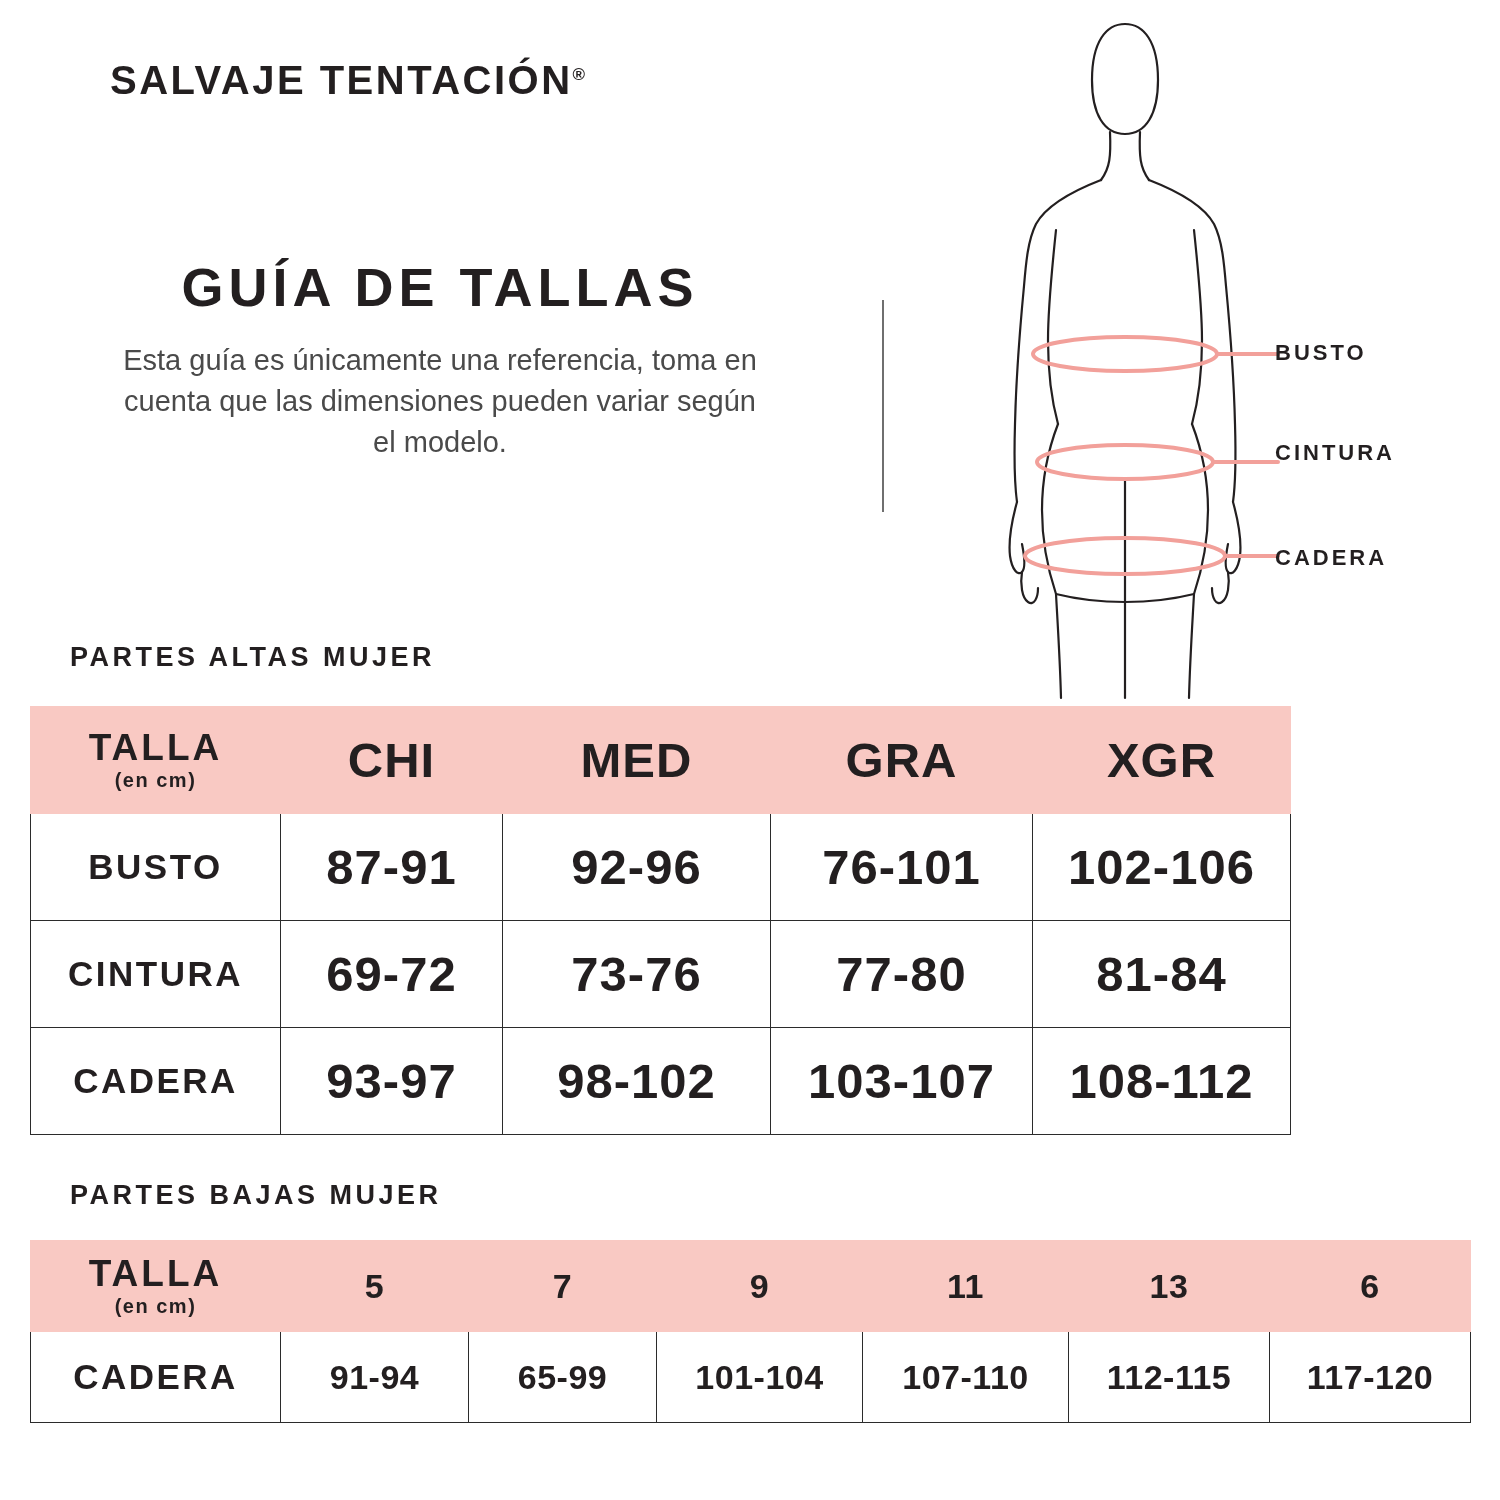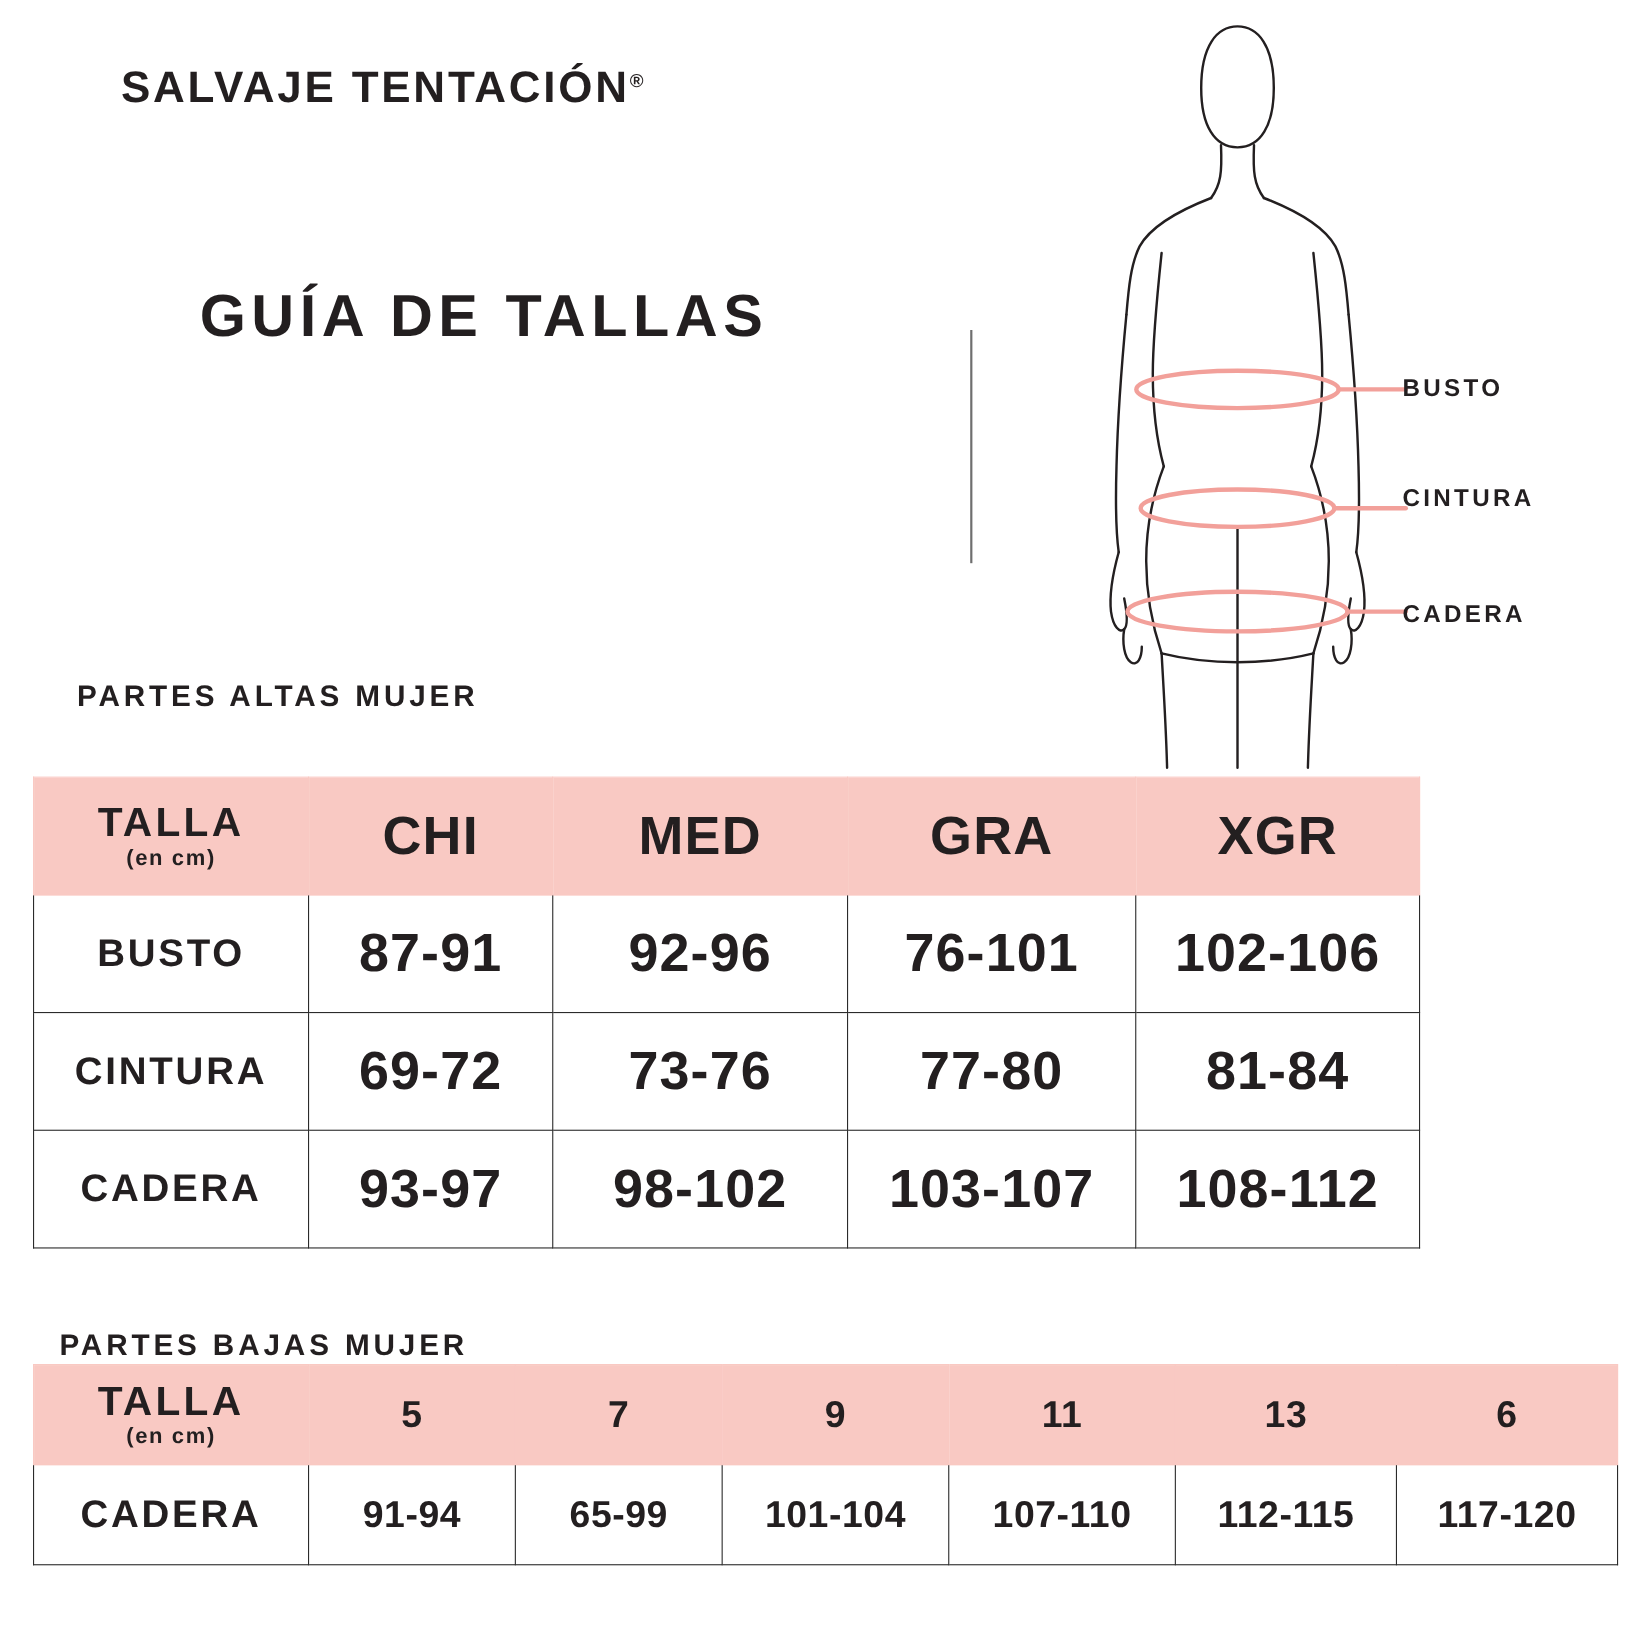--- a/index.html
+++ b/index.html
@@ -95,22 +95,22 @@
   .lab-cadera  { left: 1275px; top: 545px; }
 
   
   .section-title {
     position: absolute;
     font-size: 27px;
     font-weight: bold;
     letter-spacing: 3.5px;
     color: #231f20;
   }
-  .title-altas { left: 70px; top: 618px; }
-  .title-bajas { left: 54px; top: 1180px; margin-top: 28px; }
+  .title-altas { left: 70px; top: 642px; }
+  .title-bajas { left: 70px; top: 1180px; }
 
   
   table {
     position: absolute;
     border-collapse: collapse;
     table-layout: fixed;
   }
   .tbl-altas {
     left: 30px;
     top: 706px;
@@ -177,20 +177,21 @@
 <body>
 
 <div class="page">
 
   <div class="brand">
     <span>SALVAJE TENTACIÓN</span><span class="reg">®</span>
   </div>
 
   <div class="intro">
     <h1>GUÍA DE TALLAS</h1>
+    <p>Esta guía es únicamente una referencia, toma en cuenta que las dimensiones pueden variar según el modelo.</p>
   </div>
 
   <div class="divider"></div>
 
   <div class="figure">
     <svg width="330" height="700" viewBox="0 0 330 700" xmlns="http://www.w3.org/2000/svg">
       <g fill="none" stroke="#231f20" stroke-width="2.2" stroke-linecap="round" stroke-linejoin="round">
 
         <path d="M132 70 C132 32 146 14 165 14 C184 14 198 32 198 70 C198 104 186 124 165 124 C144 124 132 104 132 70 Z"></path>
 

